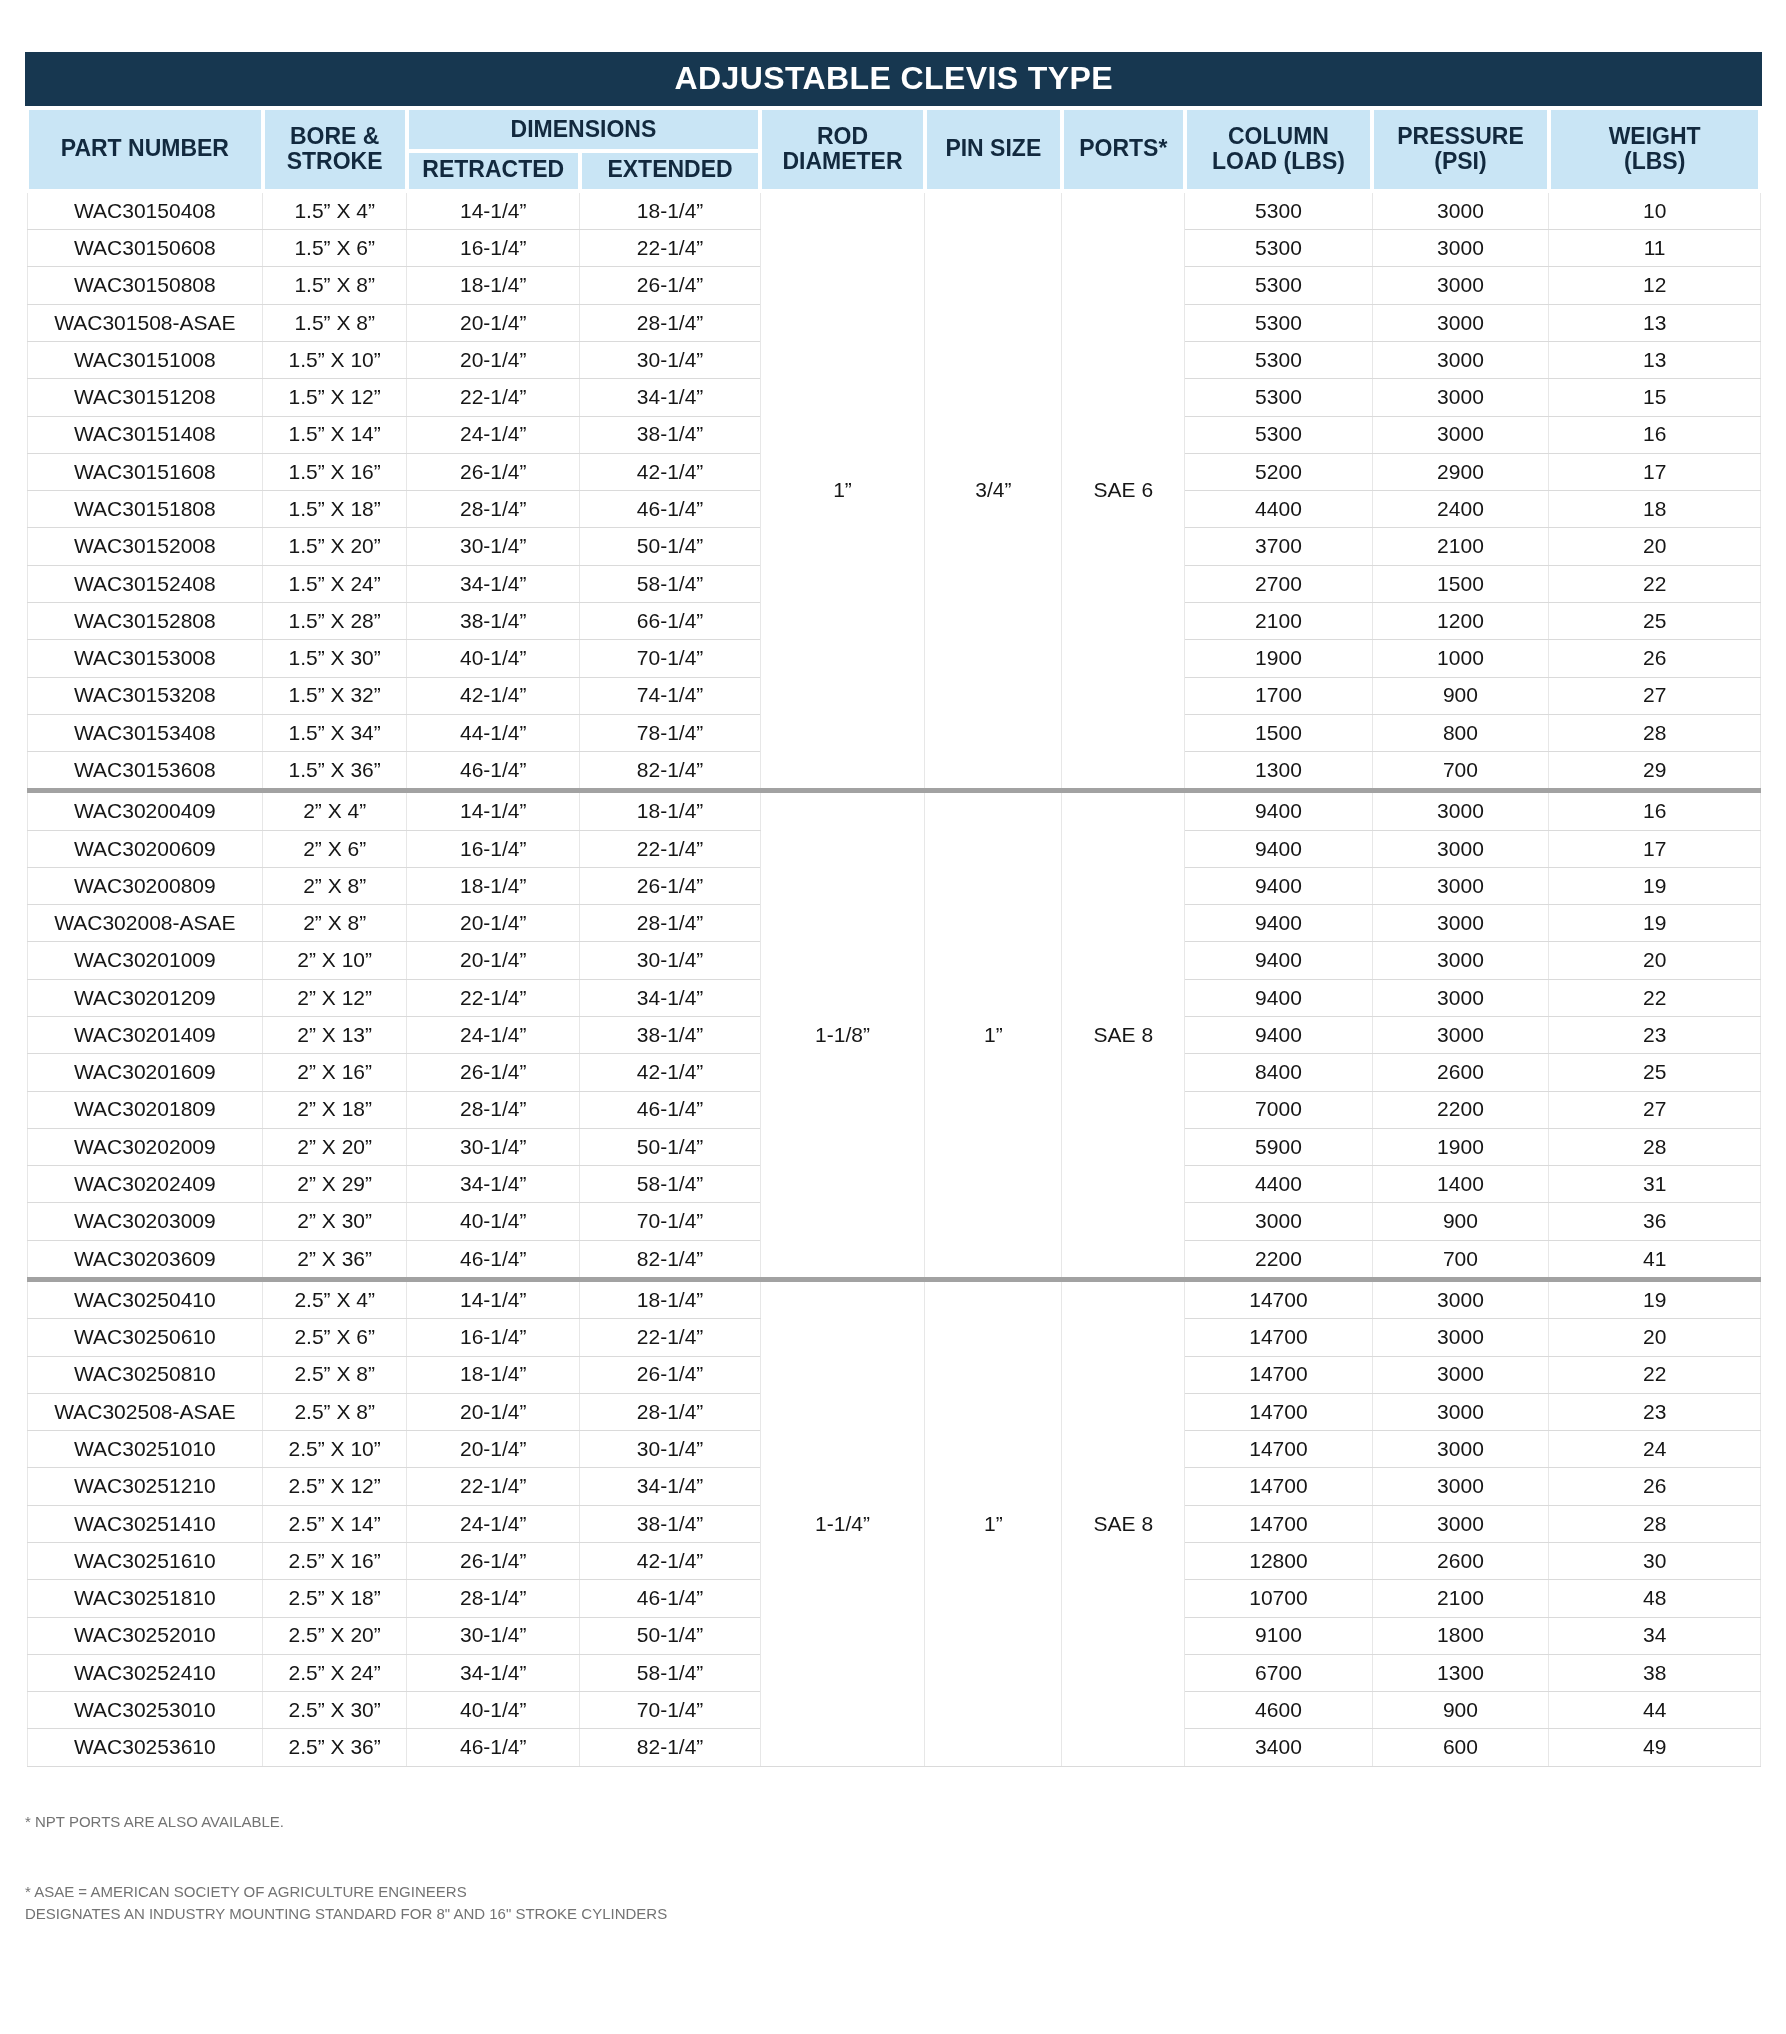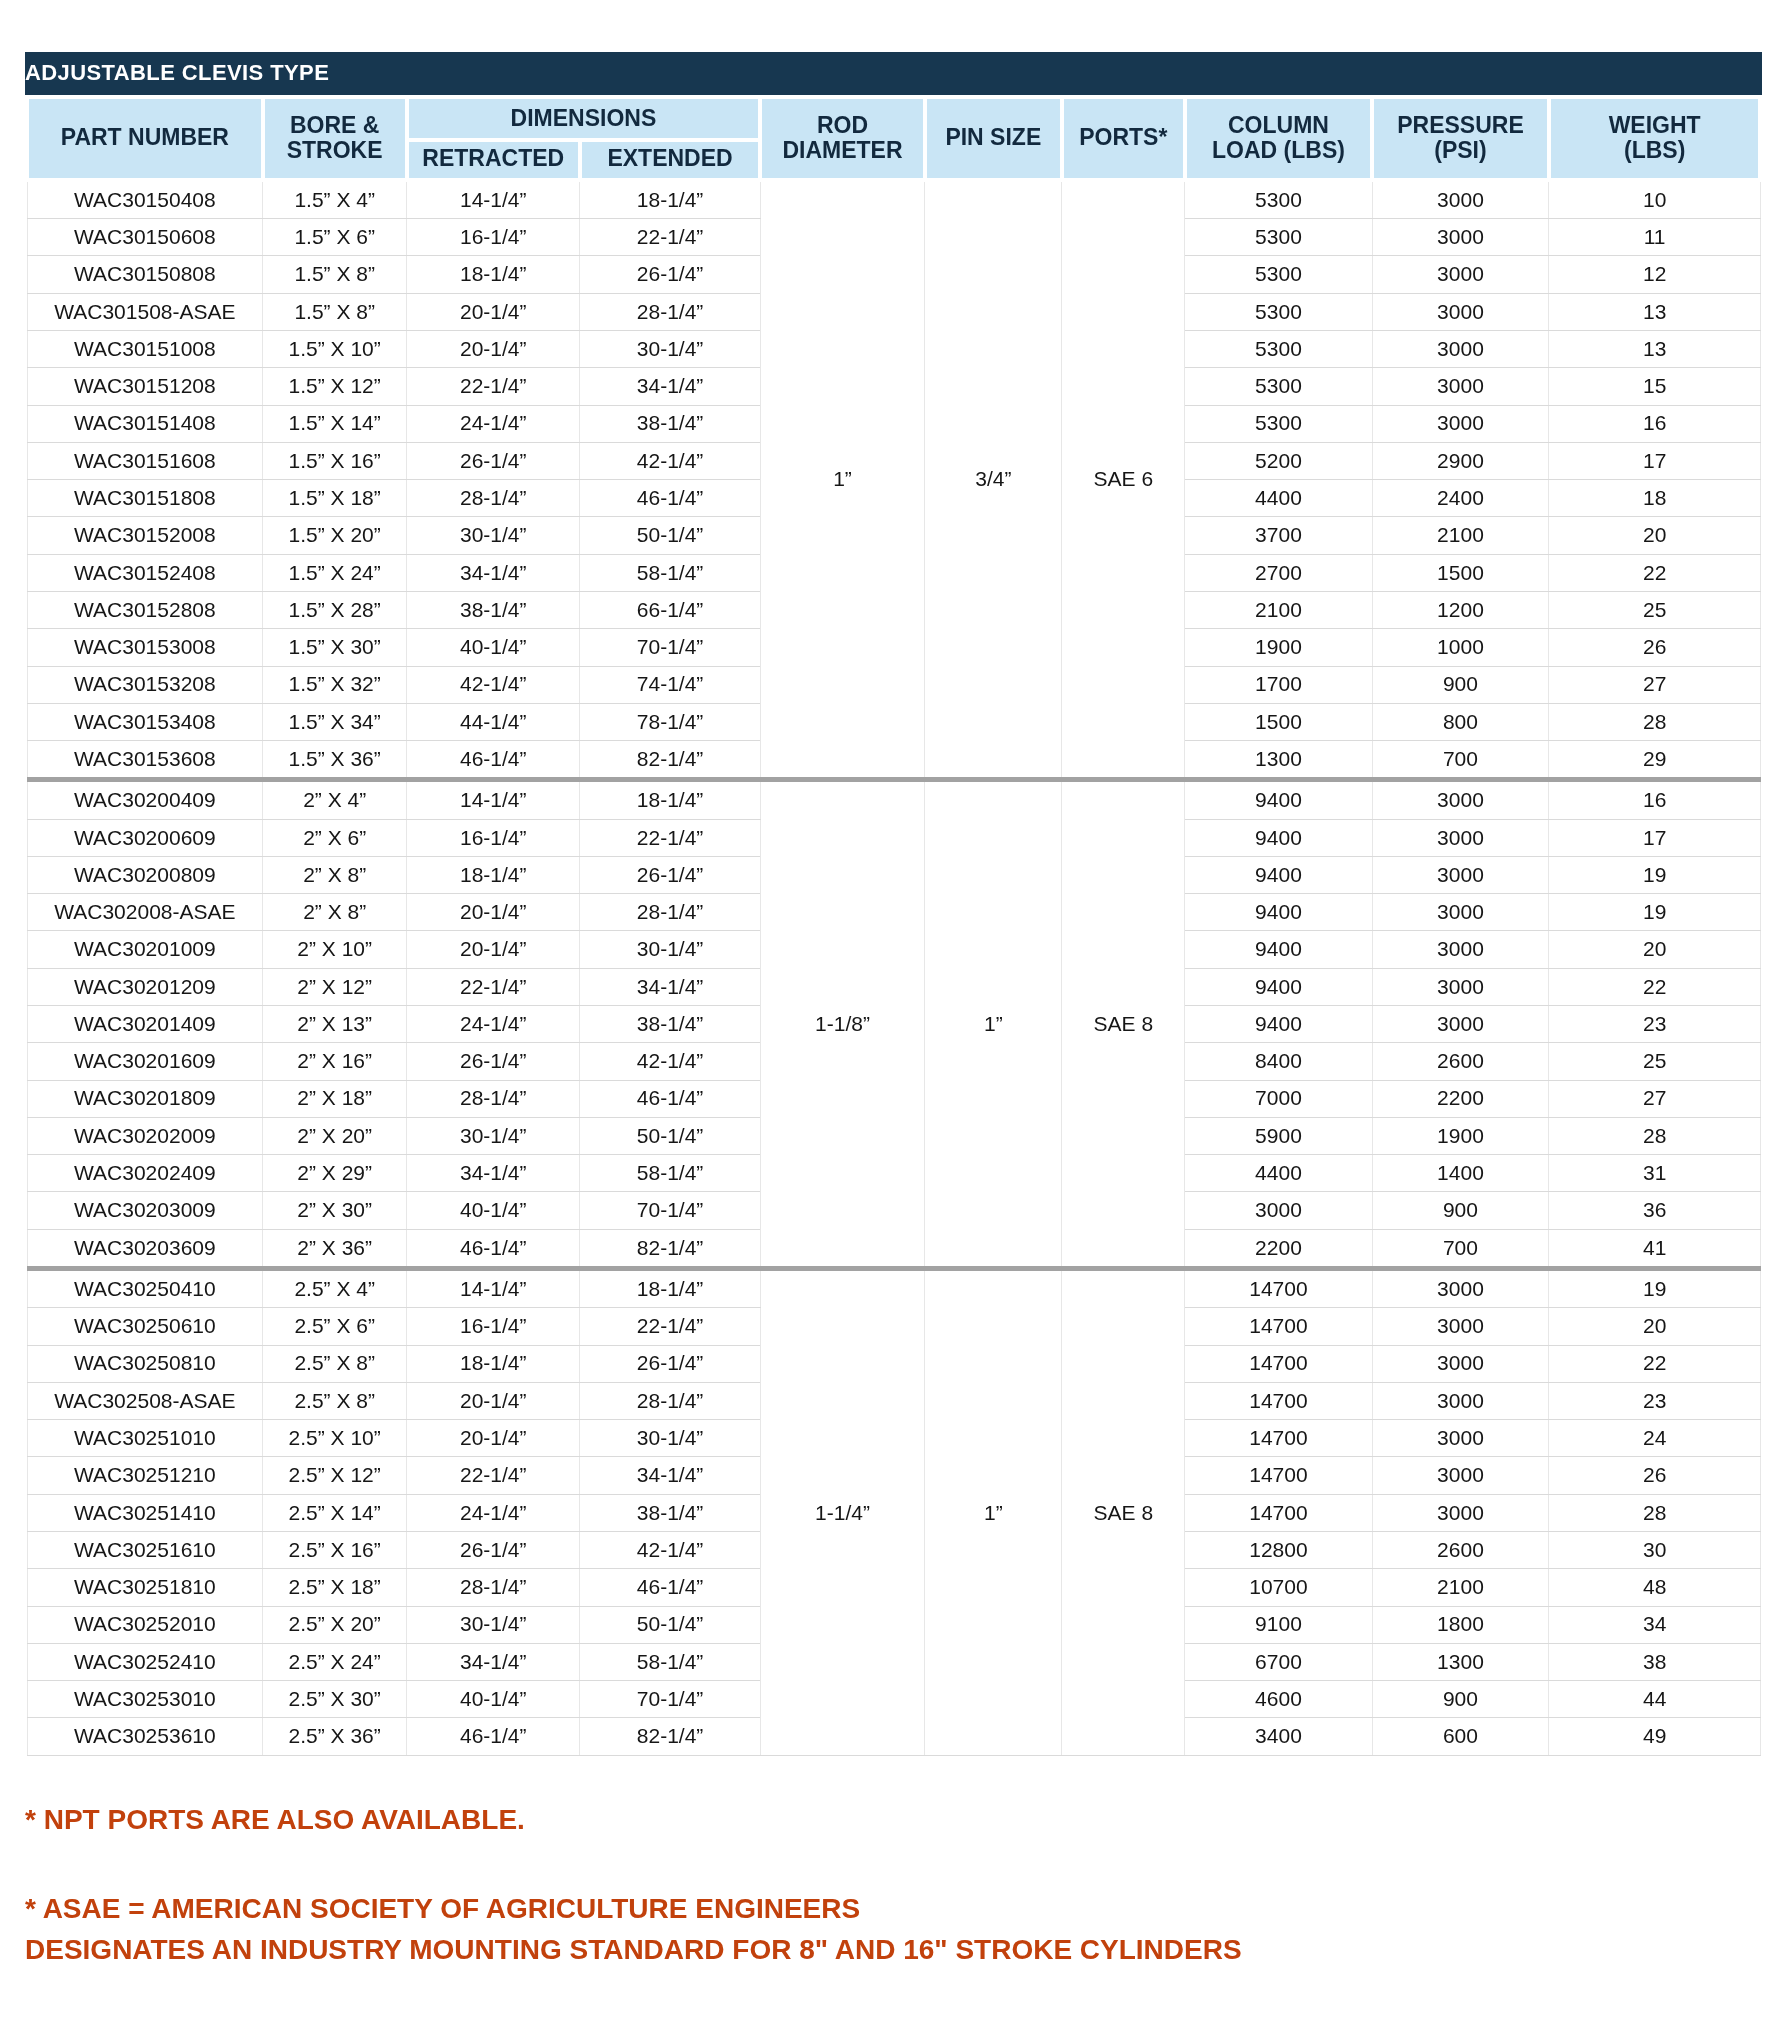--- a/index.html
+++ b/index.html
@@ -11,22 +11,23 @@
   .page {
     width: 1786px;
     min-height: 2034px;
     box-sizing: border-box;
     padding: 52px 23.6px 34px 25px;
     background: #ffffff;
   }
   .title-bar {
     background: var(--header-bar, #173750);
     color: #ffffff;
-    font-size: 22px;
+    font-size: 32px;
     font-weight: bold;
+    text-align: center;
     padding: 7.6px 0 9.3px 0;
     letter-spacing: 0.4px;
   }
   table.spec-table {
     width: 100%;
     border-collapse: collapse;
     table-layout: fixed;
   }
   col.c-part    { width: 13.6%; }
   col.c-bore    { width: 8.3%; }
@@ -75,25 +76,24 @@
     border-top: 5px solid var(--section-divider, #a2a2a2);
   }
   .footnotes {
     margin-top: 44px;
     max-width: 1695px;
   }
   .note-group {
     margin-bottom: 49px;
   }
   .note-line {
-    font-size: 28px;
-    color: #c2410c;
+    font-size: 15px;
+    color: #737373;
     line-height: 1.45;
     white-space: normal;
-    font-weight: bold;
   }
 </style>
 </head>
 <body>
 
 <div class="page">
 
   <div class="title-bar">ADJUSTABLE CLEVIS TYPE</div>
 
   <table class="spec-table">

